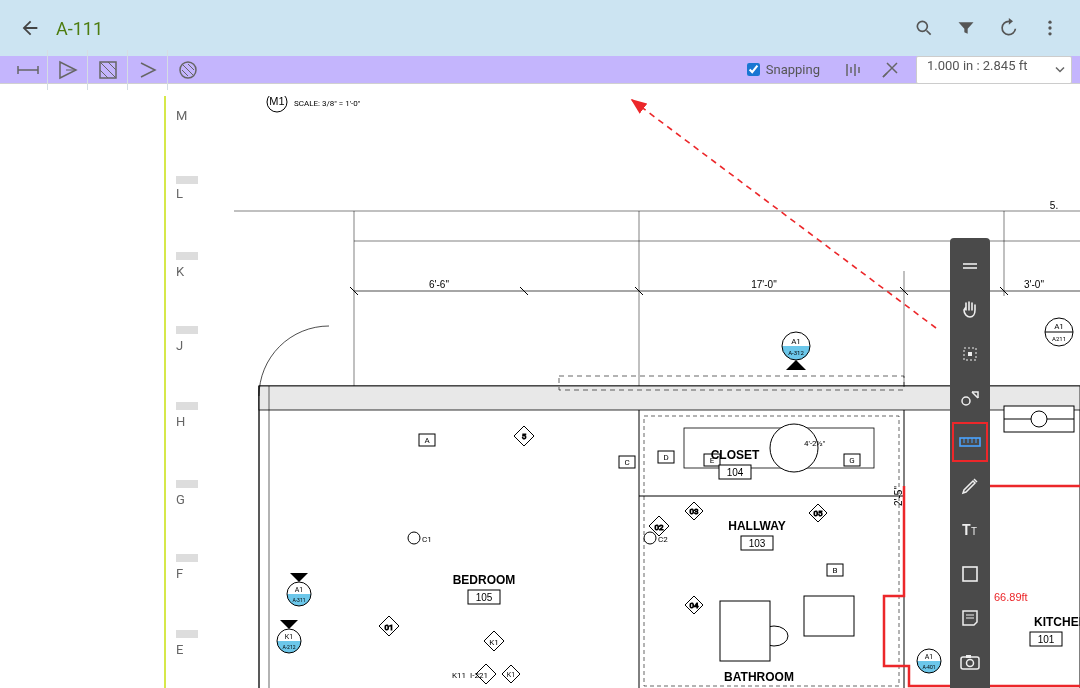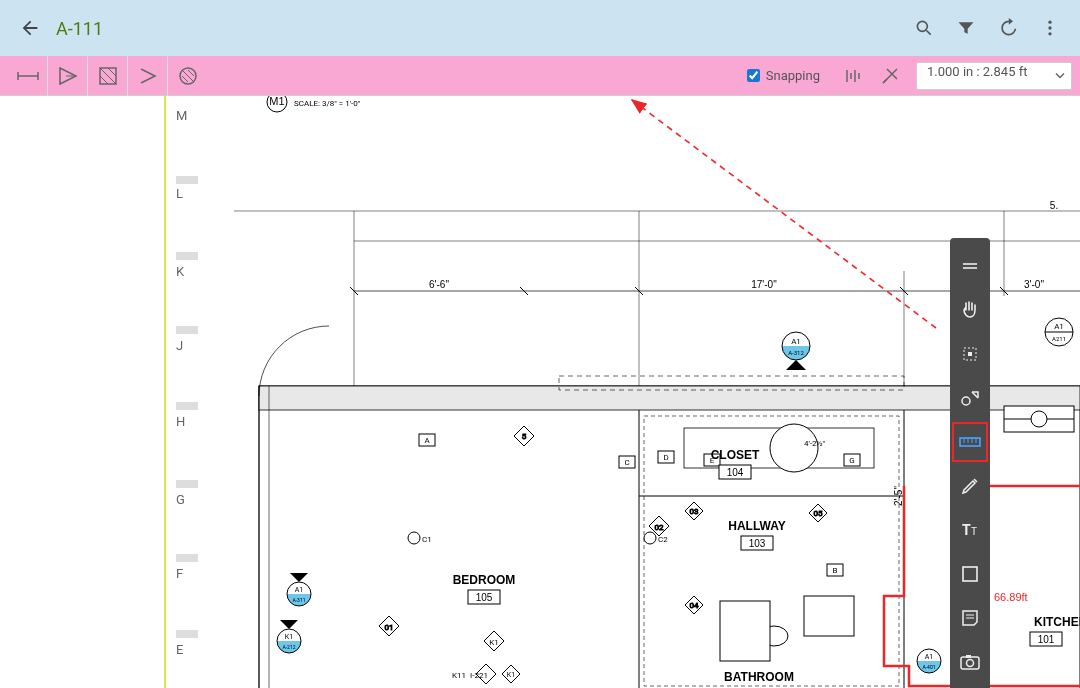--- a/index.html
+++ b/index.html
@@ -6,21 +6,21 @@
 body { width: 1080px; height: 688px; overflow: hidden; background: #fff; position: relative; }
 
 
 .topbar { height: 56px; background: #cce4f2; display: flex; align-items: center; padding: 0 12px; }
 .topbar .back { width: 36px; height: 36px; display: flex; align-items: center; justify-content: center; color: #333; cursor: pointer; }
 .topbar .title { font-size: 18px; color: #4d7c0f; font-weight: 400; margin-left: 8px; }
 .topbar .spacer { flex: 1; }
 .topbar .ticon { width: 36px; height: 36px; display: flex; align-items: center; justify-content: center; color: #555; cursor: pointer; margin-left: 6px; }
 
 
-.toolbar2 { height: 40px; background: #f9a8d4; display: flex; align-items: center; padding: 0 8px; border-bottom: 1px solid #d0d0d0; }
+.toolbar2 { height: 28px; background: #c4b5fd; display: flex; align-items: center; padding: 0 8px; border-bottom: 1px solid #d0d0d0; }
 .toolbar2 .tbtn { width: 40px; height: 40px; display: flex; align-items: center; justify-content: center; color: #666; cursor: pointer; border-right: 1px solid #d4dde4; }
 .toolbar2 .tbtn.last { border-right: none; }
 .toolbar2 .spacer2 { flex: 1; }
 .toolbar2 .snapping { display: flex; align-items: center; color: #555; font-size: 13px; margin-right: 16px; }
 .toolbar2 .snapping input { margin-right: 6px; accent-color: #1976d2; }
 .toolbar2 .ibtn { width: 36px; height: 36px; display: flex; align-items: center; justify-content: center; color: #666; cursor: pointer; }
 .toolbar2 .scale { height: 28px; background: #fff; border: 1px solid #ccc; border-radius: 2px; display: flex; align-items: center; padding: 0 24px 8px 10px; font-size: 13px; color: #555; position: relative; margin-left: 8px; min-width: 156px; }
 .toolbar2 .scale .caret { position: absolute; right: 6px; top: 50%; transform: translateY(-50%); }
 
 

